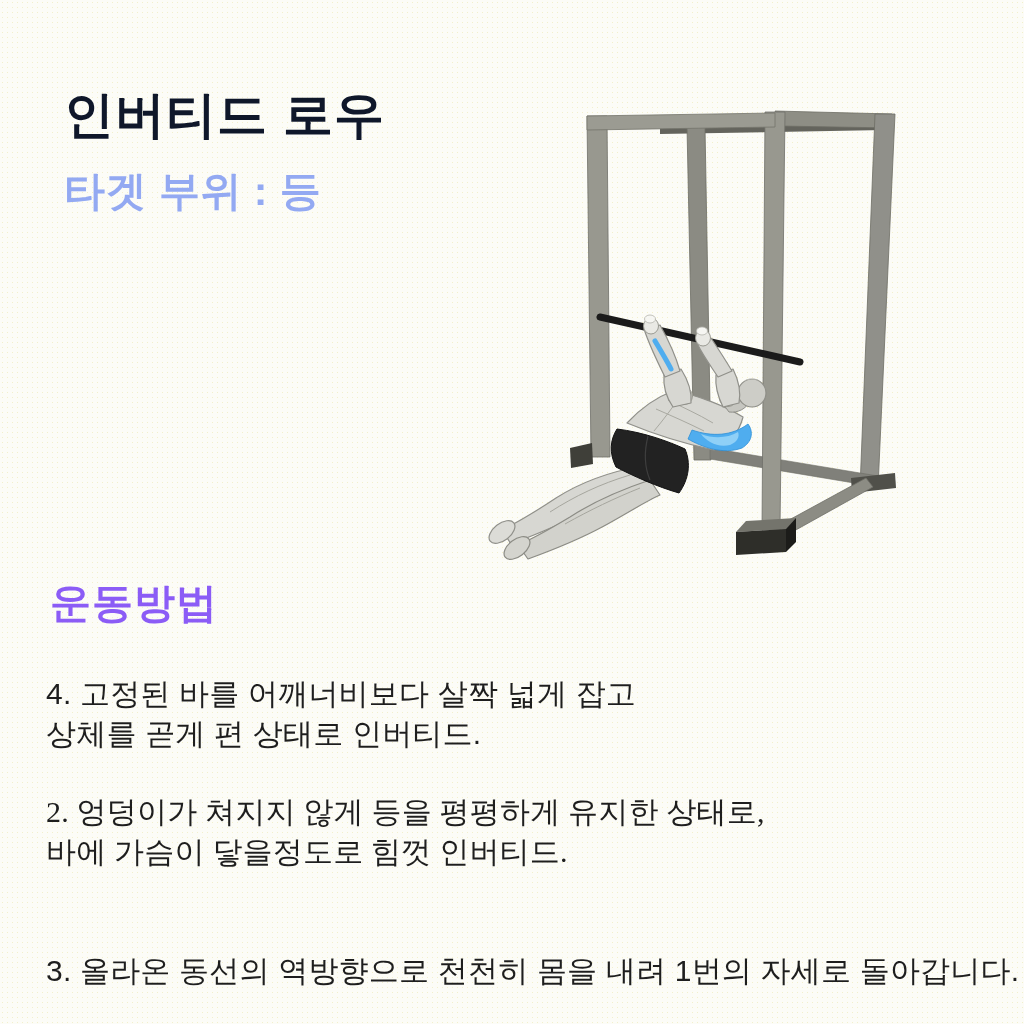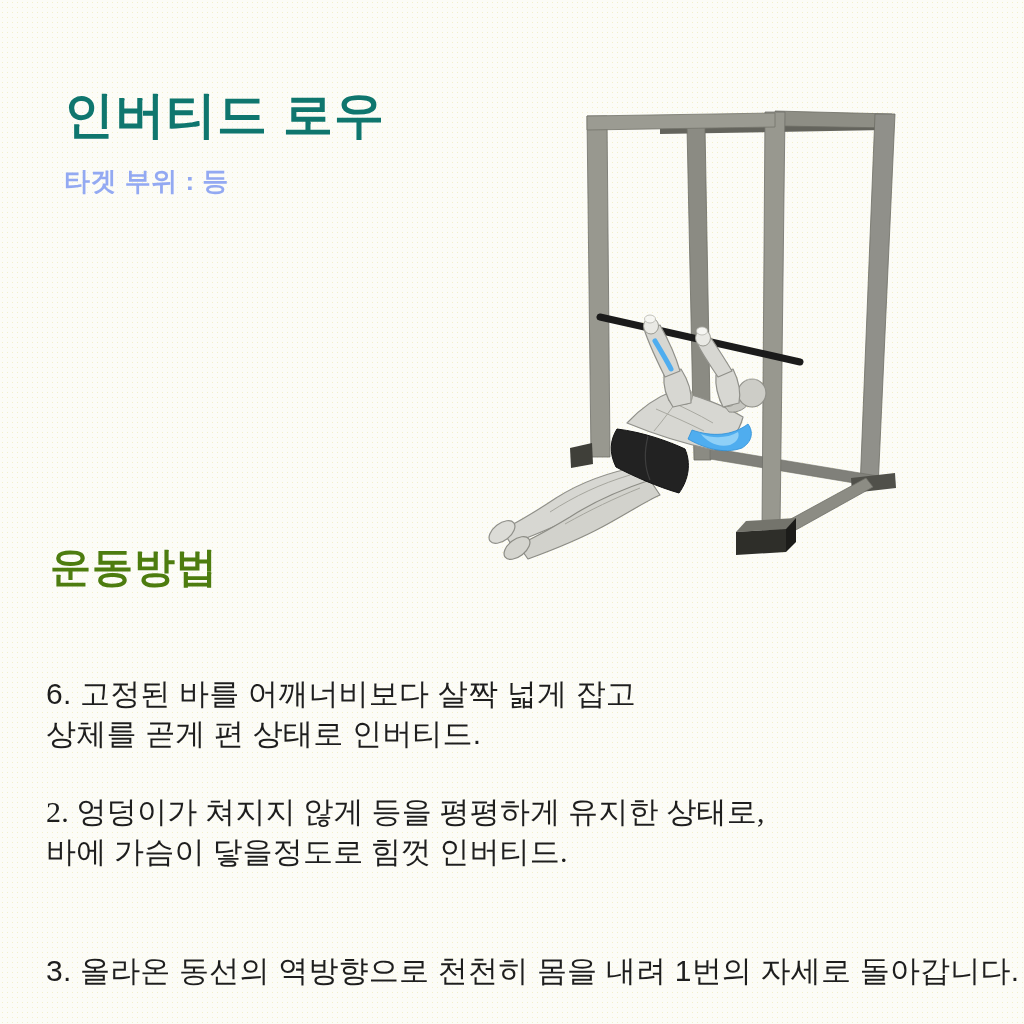--- a/index.html
+++ b/index.html
@@ -12,21 +12,21 @@
     -webkit-font-smoothing:antialiased;
   }
   .abs{position:absolute;}
   .title{
     left:64px;top:82px;
     font-size:50px;font-weight:800;letter-spacing:1px;
     color:#4a6cf0;
   }
   .subtitle{
     left:64px;top:164px;
-    font-size:26px;font-weight:700;letter-spacing:0.5px;
+    font-size:41px;font-weight:700;letter-spacing:0.5px;
     color:#93a9f2;
   }
   .illustration{left:480px;top:80px;width:520px;height:500px;}
   .heading{
     left:50px;top:540px;
     font-size:41px;font-weight:800;letter-spacing:1px;
     color:#151515;
   }
   .inst{
     left:46px;margin:0;
@@ -34,21 +34,21 @@
     color:#1e1e1e;letter-spacing:0.2px;
     white-space:nowrap;
   }
   .inst1{top:674px;}
   .inst2{top:792px;font-family:Liberation Serif, serif;}
   .inst3{top:951px;text-align:center;}
 </style>
 </head>
 <body>
 
-<div class="abs title" style="color: #0f766e;">인버티드 로우</div>
+<div class="abs title" style="color: #0f172a;">인버티드 로우</div>
 
 <div class="abs subtitle" style="color: rgb(147, 169, 242);">타겟 부위 : 등</div>
 
 <svg class="abs illustration" viewBox="0 0 520 500" xmlns="http://www.w3.org/2000/svg">
 
   <g>
     <polygon points="180,40 405,35 405,50 180,54" fill="#64645d"></polygon>
     <polygon points="295,31 412,34 412,48 300,46" fill="#8e8e85" stroke="#6d6d65" stroke-width="0.8"></polygon>
     <polygon points="207,47 225,47 231,380 214,380" fill="#8b8b83" stroke="#6d6d65" stroke-width="0.8"></polygon>
     <polygon points="395,34 415,34 398,408 380,408" fill="#90908a" stroke="#6d6d65" stroke-width="0.8"></polygon>
@@ -109,24 +109,24 @@
     <path d="M236,295 L253,289 C259,301 261,312 259,323 L243,327 C238,317 235,306 236,295 Z" fill="#d7d7d2" stroke="#90908a" stroke-width="1.2"></path>
     <path d="M217,263 L231,258 C239,270 246,281 252,291 L238,297 C230,285 222,274 217,263 Z" fill="#d7d7d2" stroke="#90908a" stroke-width="1.2"></path>
 
     <ellipse cx="171" cy="246" rx="7.5" ry="8" fill="#e9e9e4" stroke="#9a9a92" stroke-width="1"></ellipse>
     <ellipse cx="170" cy="239" rx="5.5" ry="4" fill="#f6f6f2" stroke="#b5b5ad" stroke-width="0.8"></ellipse>
     <ellipse cx="223" cy="258" rx="7.5" ry="8" fill="#e9e9e4" stroke="#9a9a92" stroke-width="1"></ellipse>
     <ellipse cx="222" cy="251" rx="5.5" ry="4" fill="#f6f6f2" stroke="#b5b5ad" stroke-width="0.8"></ellipse>
   </g>
 </svg>
 
-<div class="abs heading" style="color: #4d7c0f;">운동방법</div>
+<div class="abs heading" style="color: #8b5cf6; margin-top: 36px;">운동방법</div>
 
 <p class="abs inst inst1">
-  <span>6. 고정된 바를 어깨너비보다 살짝 넓게 잡고</span><br>
+  <span>4. 고정된 바를 어깨너비보다 살짝 넓게 잡고</span><br>
   <span>상체를 곧게 편 상태로 인버티드.</span>
 </p>
 
 <p class="abs inst inst2">
   <span>2. 엉덩이가 쳐지지 않게 등을 평평하게 유지한 상태로,</span><br>
   <span>바에 가슴이 닿을정도로 힘껏 인버티드.</span>
 </p>
 
 <p class="abs inst inst3">
   <span>3. 올라온 동선의 역방향으로 천천히 몸을 내려 1번의 자세로 돌아갑니다.</span>

